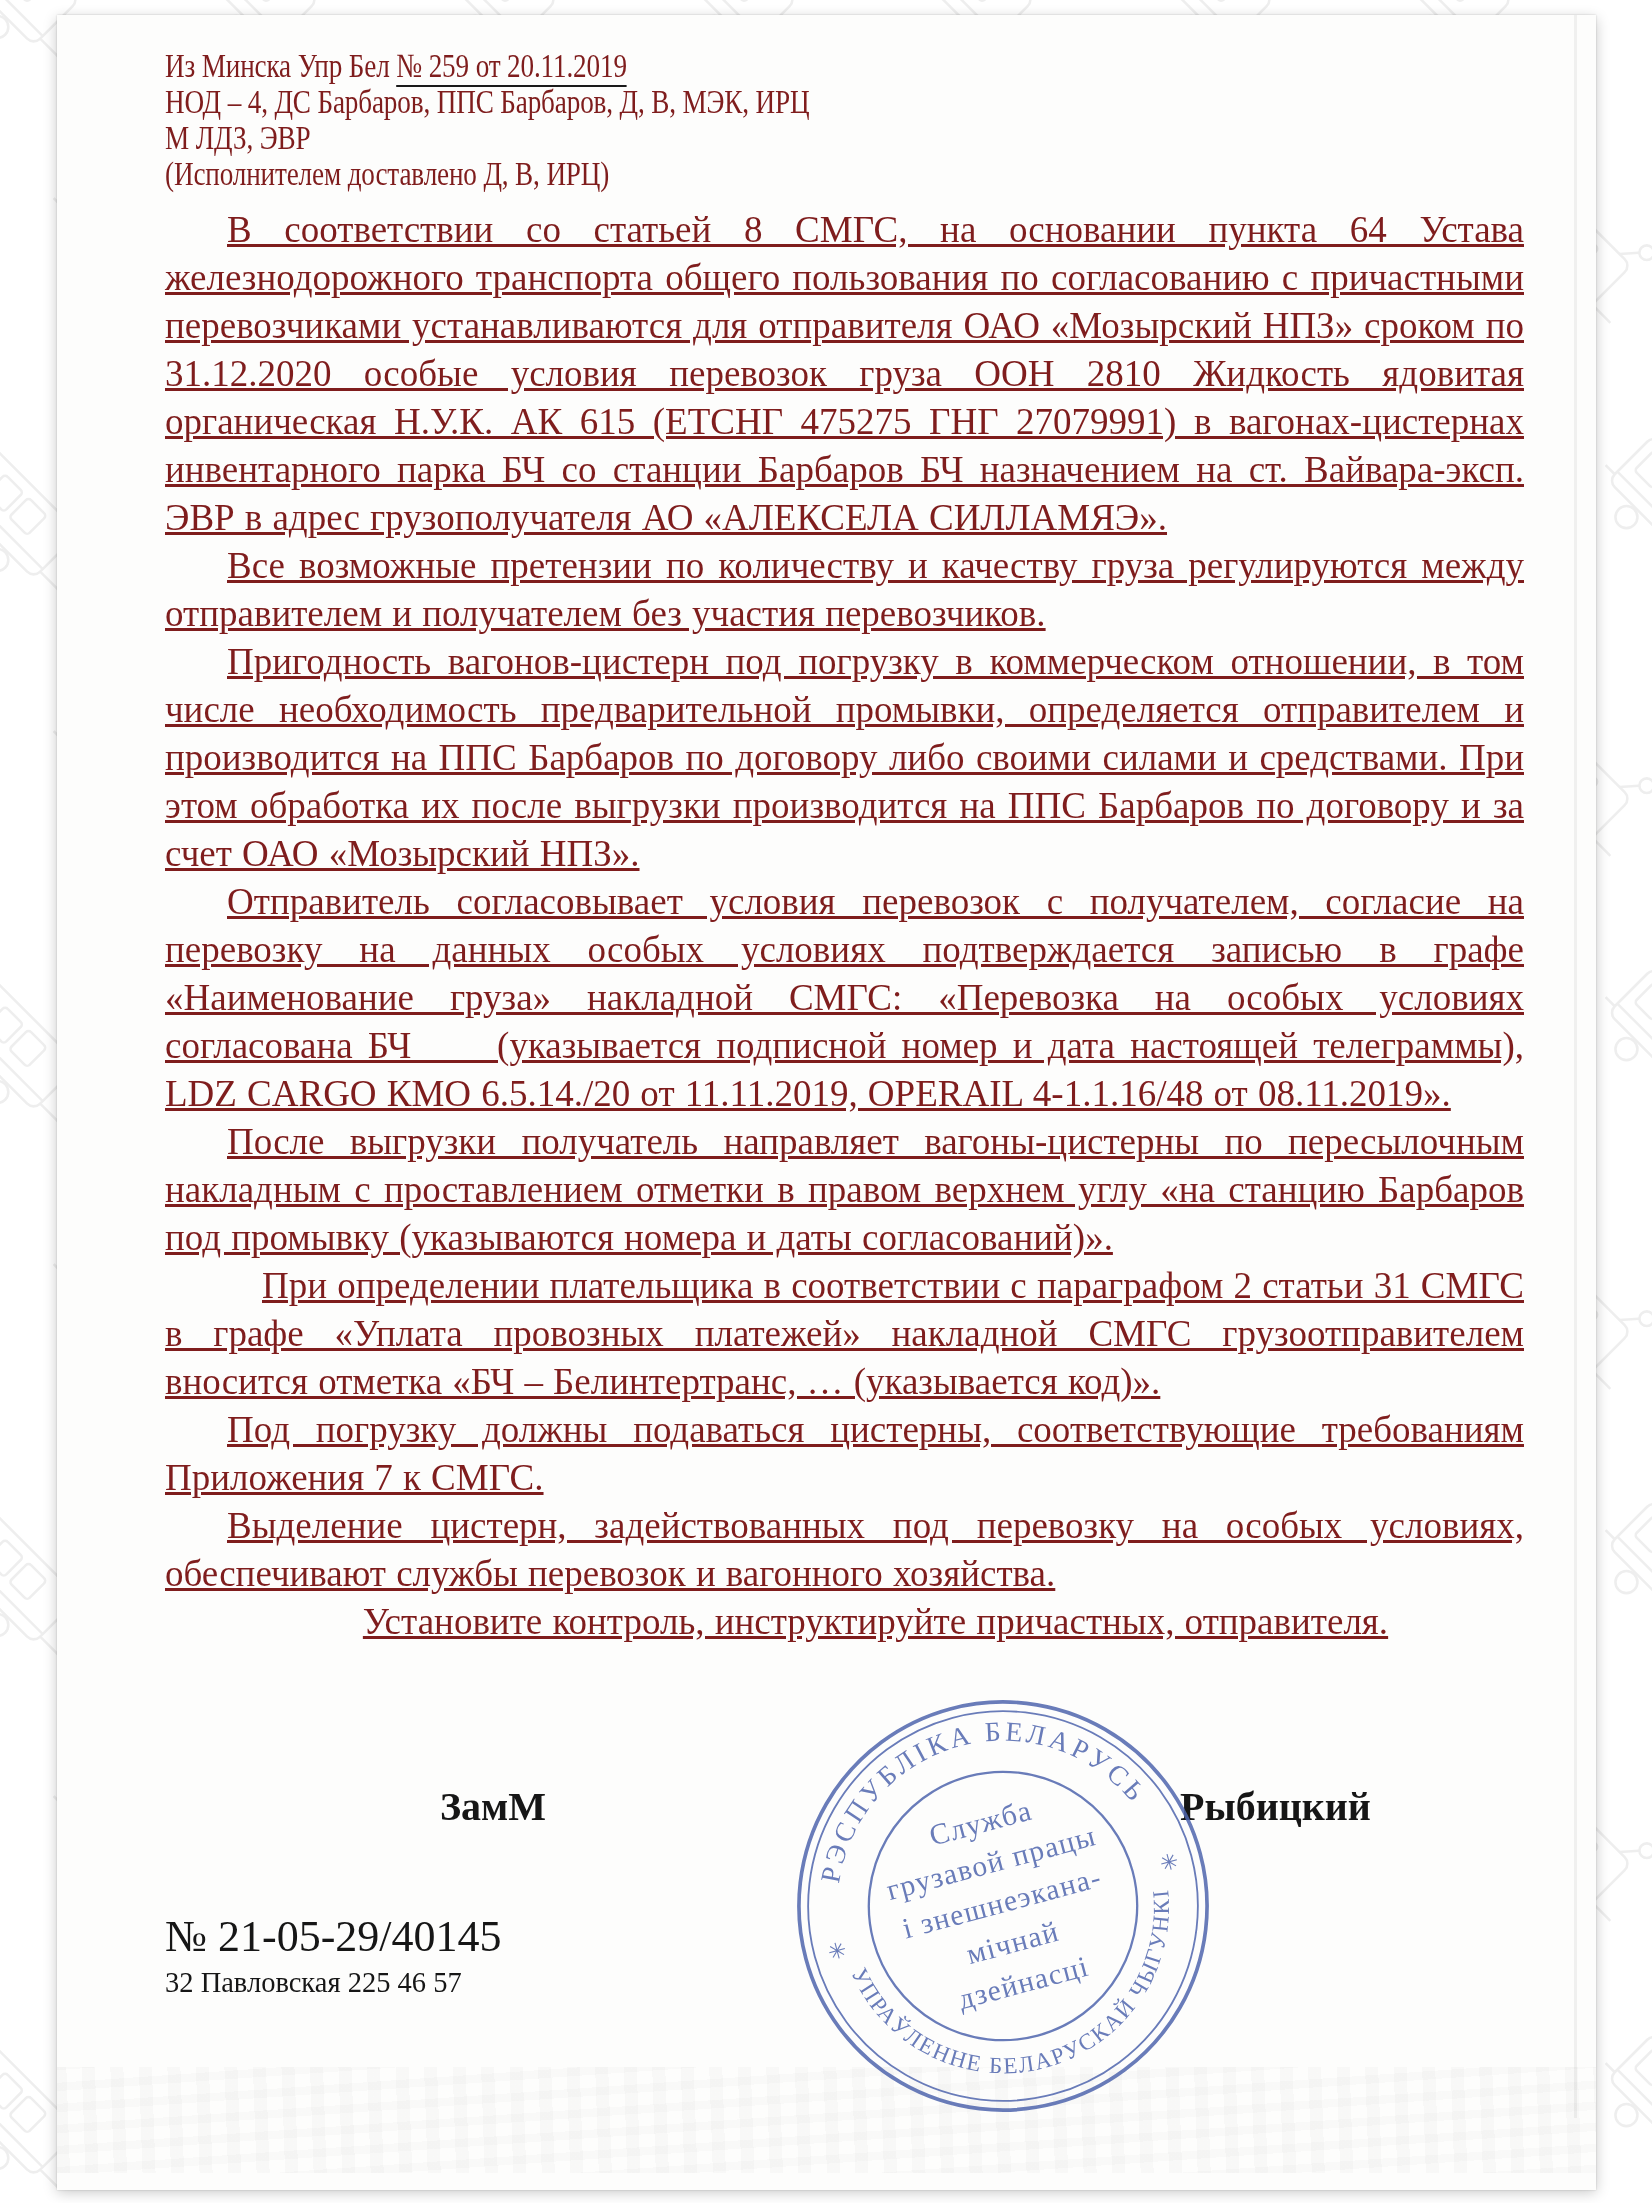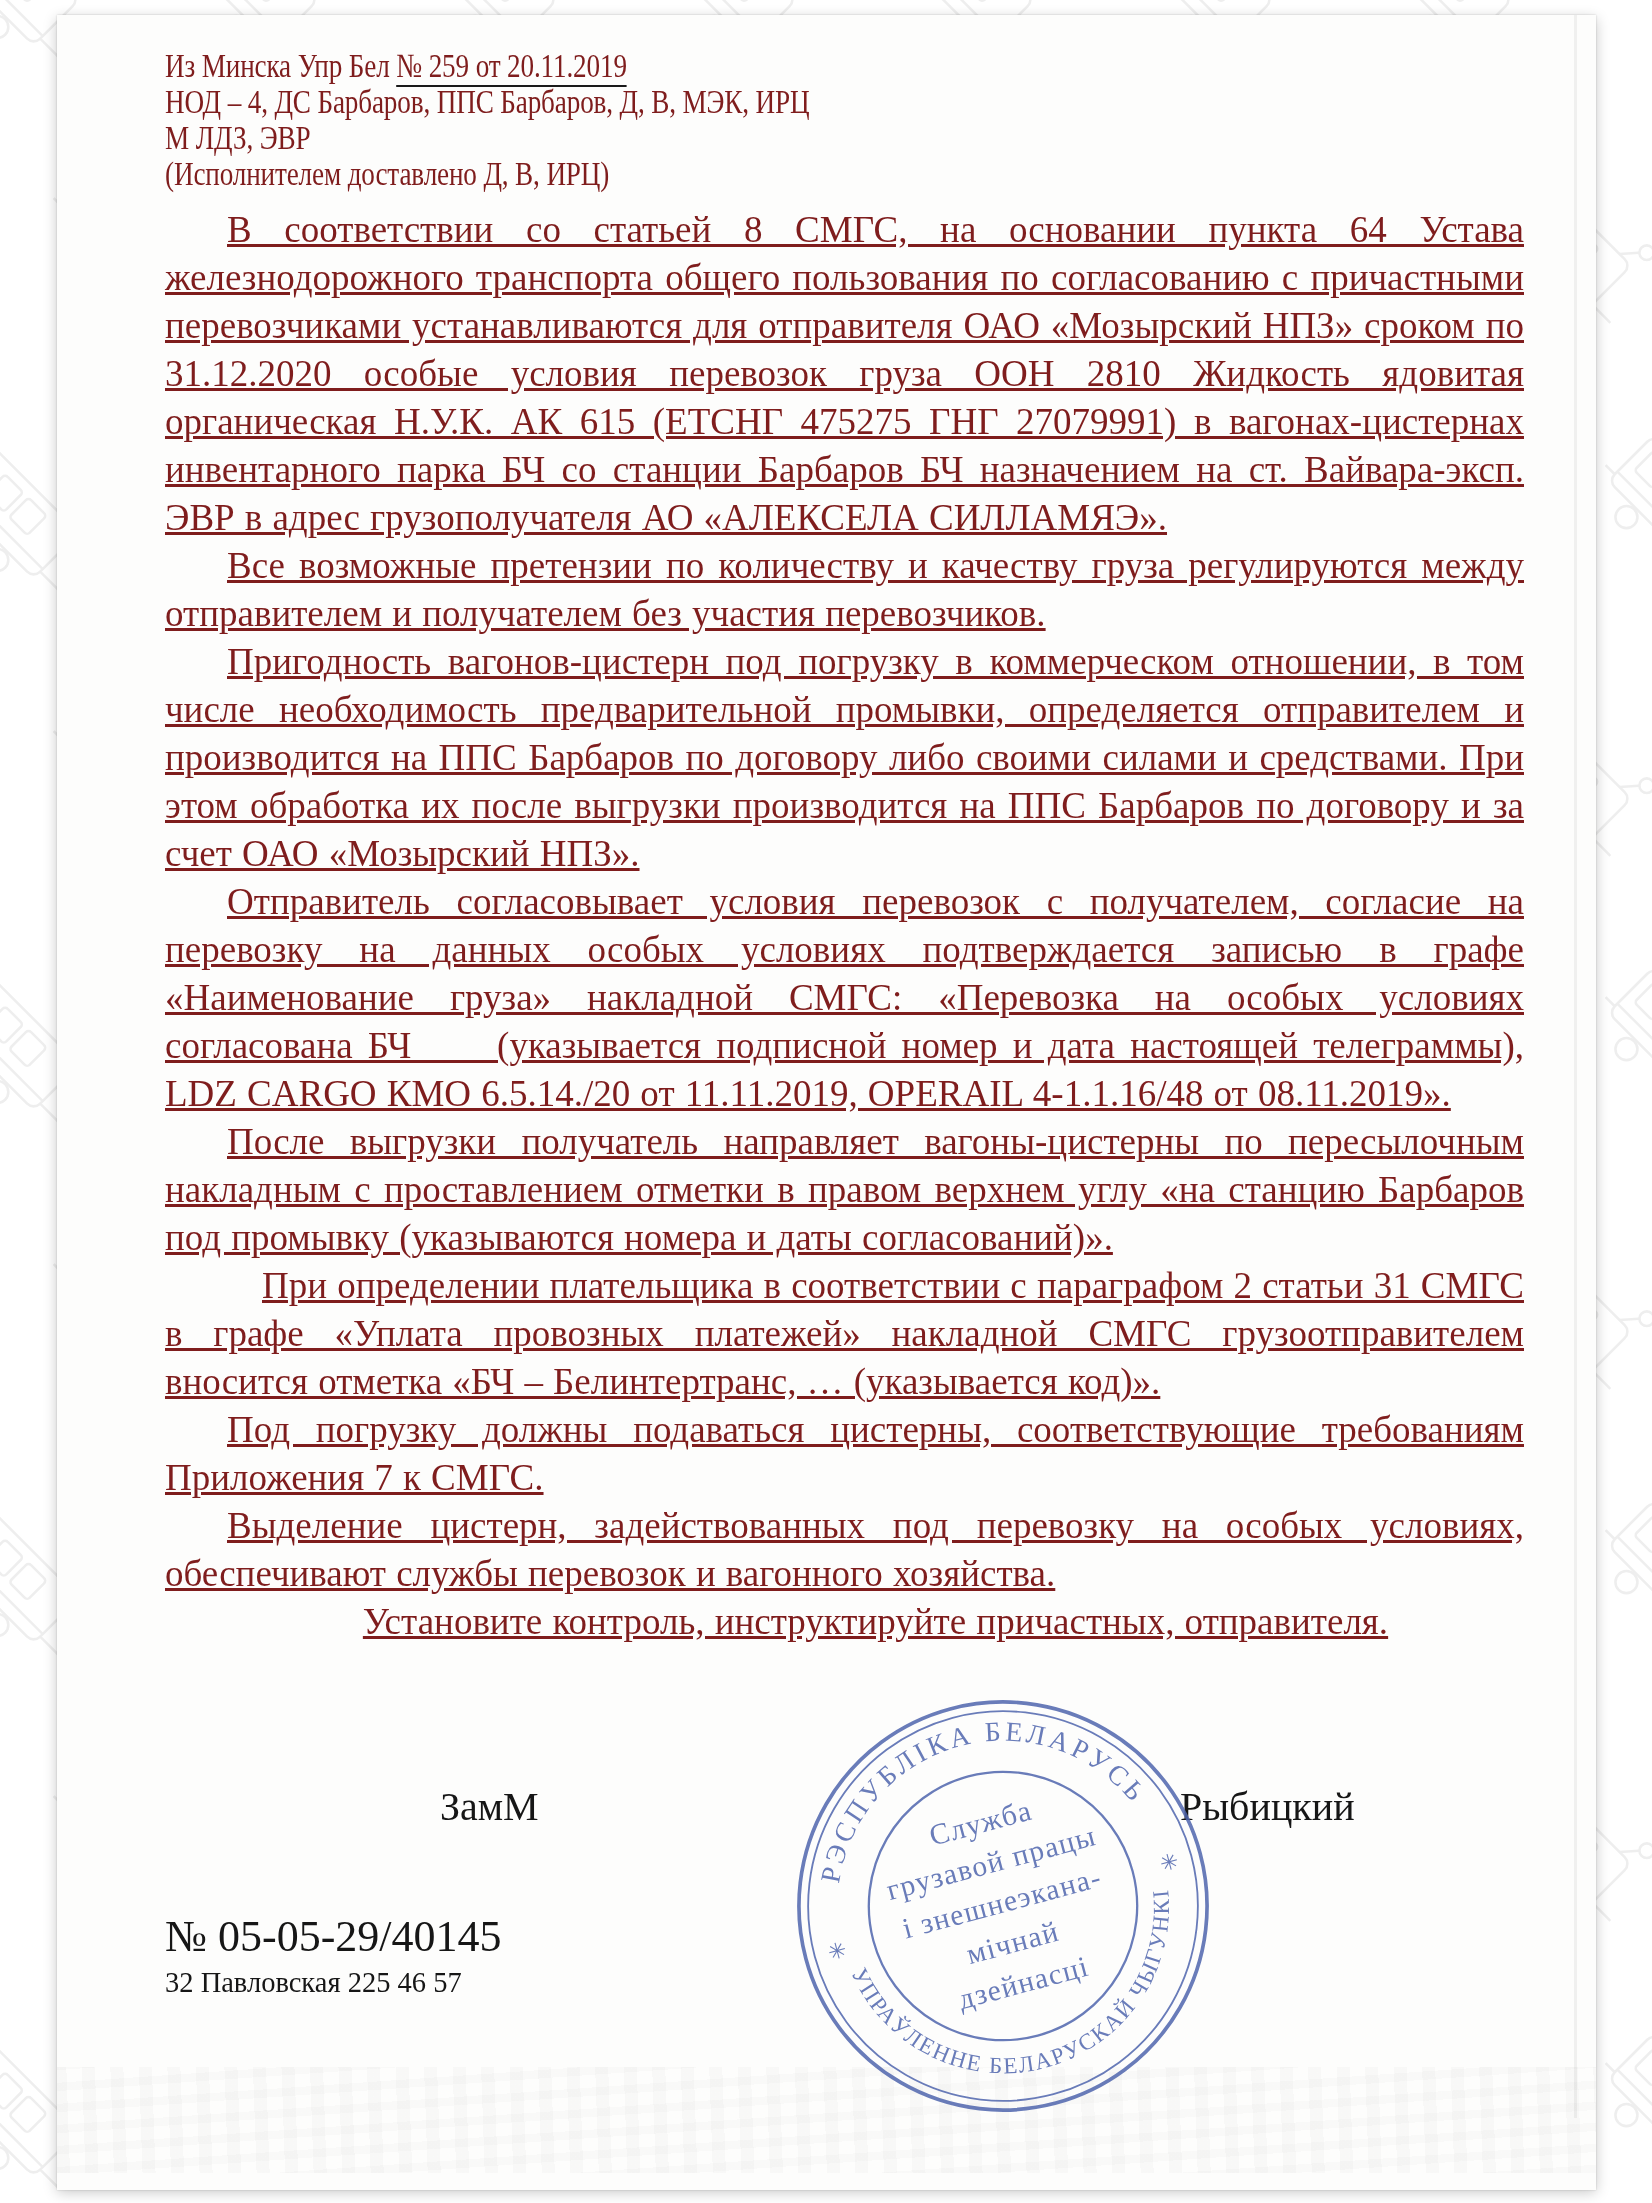--- a/index.html
+++ b/index.html
@@ -34,21 +34,21 @@
   .hdr .u{border-bottom:2.8px solid #1a1a1a;padding-bottom:0.9px;}
   
   .bodytext{margin-top:14.7px;text-decoration:underline;}
   .bodytext p{
     margin:0;font-size:37px;line-height:48px;text-align:justify;
     text-indent:62px;word-spacing:0.9px;
   }
   .bodytext p.x-indent{text-indent:97px;}
   .bodytext p.no-justify{text-align:center;}
   
-  .sig{position:absolute;left:108px;top:1768px;width:1359px;height:55px;font-size:40px;color:#161616;}
+  .sig{position:absolute;left:108px;top:1768px;width:1359px;height:55px;font-size:40px;color:#161616;font-weight:bold;}
   .sig .pos{position:absolute;left:275px;top:0;}
   .sig .name{position:absolute;left:1015px;top:0;}
   
   .footer{position:absolute;left:108px;top:1897px;color:#161616;}
   .footer .num{font-size:44px;line-height:50px;}
   .footer .date{font-size:44px;line-height:50px;}
   .footer .addr{font-size:28.5px;line-height:35px;margin-top:3.7px;}
   
   .stamp{position:absolute;left:730px;top:1675px;width:432px;height:432px;
          transform:rotate(-15deg);opacity:.85;z-index:2;}
@@ -1134,17 +1134,17 @@
         <text x="235" y="152" font-size="32" letter-spacing="1.5" fill="#5066ae">Служба</text>
         <text x="235" y="197" font-size="32" letter-spacing="1.5" fill="#5066ae">грузавой працы</text>
         <text x="235" y="242" font-size="32" letter-spacing="1.5" fill="#5066ae">і знешнеэкана-</text>
         <text x="235" y="287" font-size="32" letter-spacing="1.5" fill="#5066ae">мічнай</text>
         <text x="235" y="332" font-size="32" letter-spacing="1.5" fill="#5066ae">дзейнасці</text>
       </g>
     </svg>
   </div>
 
   <div class="footer">
-    <div class="num">№ 05-05-29/40145</div>
+    <div class="num">№ 21-05-29/40145</div>
     <div class="addr">32 Павловская 225 46 57</div>
   </div>
 </div>
 
 
 </body></html>

